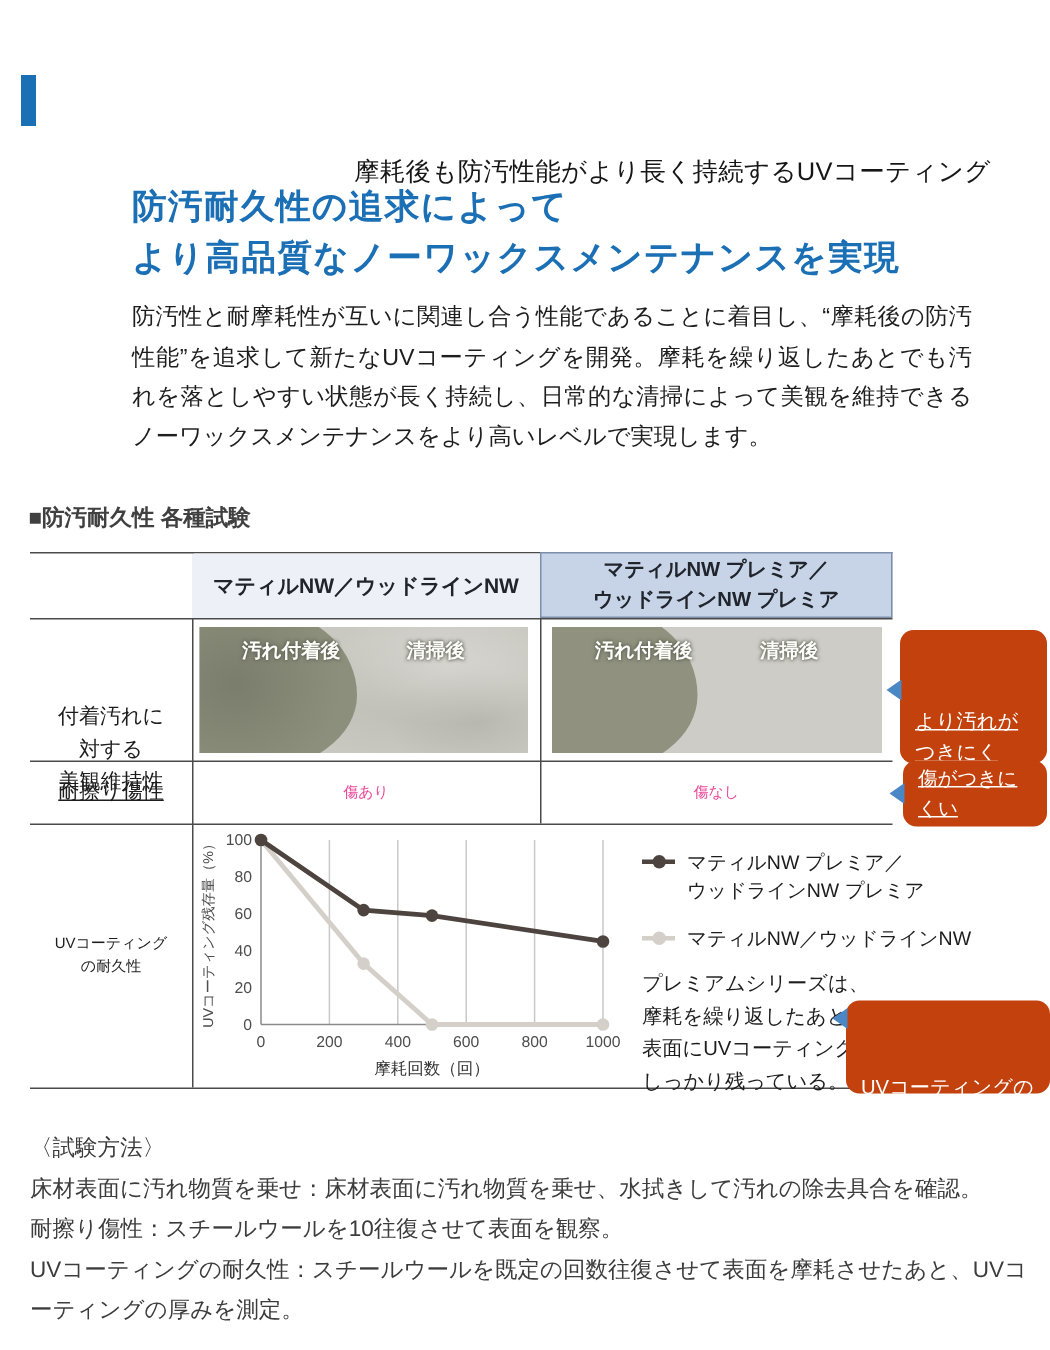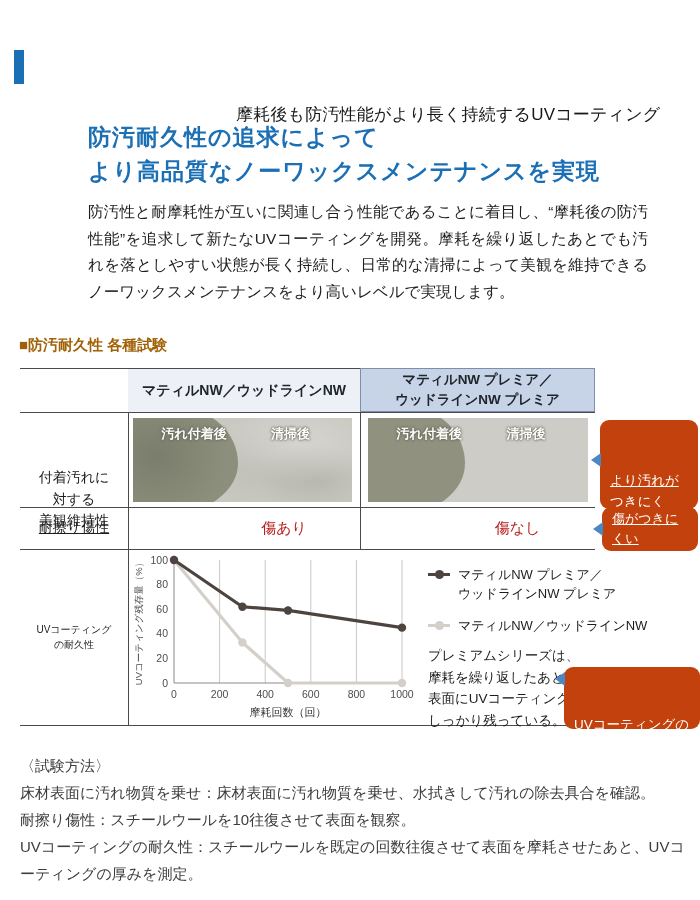--- a/index.html
+++ b/index.html
@@ -14,31 +14,31 @@
   
   .accent-bar{position:absolute;left:14px;top:50px;width:10px;height:34px;background:#1b6fb5;}
   .page-title{position:absolute;left:36px;top:46px;font-size:29px;font-weight:bold;letter-spacing:2px;color:#161616;}
   .page-subtitle{position:absolute;left:236px;top:59px;font-size:17px;color:#161616;letter-spacing:0.2px;margin-top:44px;}
 
   
   .lead-heading{position:absolute;left:88px;top:120px;font-size:23px;font-weight:bold;color:#1b6fb5;line-height:1.48;letter-spacing:1px;}
   .lead-body{position:absolute;left:88px;top:199px;width:560px;font-size:15.5px;line-height:1.72;color:#1e1e1e;text-align:justify;}
 
   
-  .section-title{position:absolute;left:19px;top:336px;font-size:15px;font-weight:bold;color:#a16207;}
+  .section-title{position:absolute;left:19px;top:336px;font-size:15px;font-weight:bold;color:#404040;}
   .hline{position:absolute;height:1px;background:#4a4a4a;}
   .vline{position:absolute;width:1px;background:#4a4a4a;}
   .th-regular{position:absolute;left:128px;top:369px;width:232px;height:43px;background:#edf0f7;
     display:flex;align-items:center;justify-content:center;font-size:14px;font-weight:bold;color:#20242b;}
   .th-premium{position:absolute;left:360px;top:368px;width:235px;height:44px;background:#c7d4e8;
     border:1px solid #7d8eab;box-sizing:border-box;display:flex;align-items:center;justify-content:center;
     text-align:center;font-size:13.5px;font-weight:bold;color:#20242b;line-height:1.45;}
   .row-label{position:absolute;left:20px;width:108px;display:flex;align-items:center;justify-content:center;
     text-align:center;font-size:14px;color:#1d1d1d;line-height:1.55;}
-  .cell-value{position:absolute;display:flex;align-items:center;justify-content:center;font-size:15px;color:#b91c1c;margin-left:40px;}
+  .cell-value{position:absolute;display:flex;align-items:center;justify-content:center;font-size:10px;color:#ec4899;}
 
   
   .swatch{position:absolute;top:418px;height:84px;overflow:hidden;background:#c9c8c1;
     background-image:
       radial-gradient(ellipse 60% 80% at 75% 30%, rgba(255,255,255,.25), rgba(0,0,0,0) 60%),
       radial-gradient(ellipse 40% 60% at 85% 75%, rgba(120,118,105,.18), rgba(0,0,0,0) 70%),
       radial-gradient(ellipse 50% 70% at 60% 60%, rgba(140,138,125,.15), rgba(0,0,0,0) 70%);}
   .dirt{position:absolute;top:-12%;left:-14%;width:62%;height:126%;background:#8d8f7d;
     background-image:radial-gradient(ellipse 70% 80% at 40% 45%, rgba(70,72,58,.25), rgba(0,0,0,0) 75%);
     border-radius:0 46% 54% 0 / 0 55% 50% 0;}

